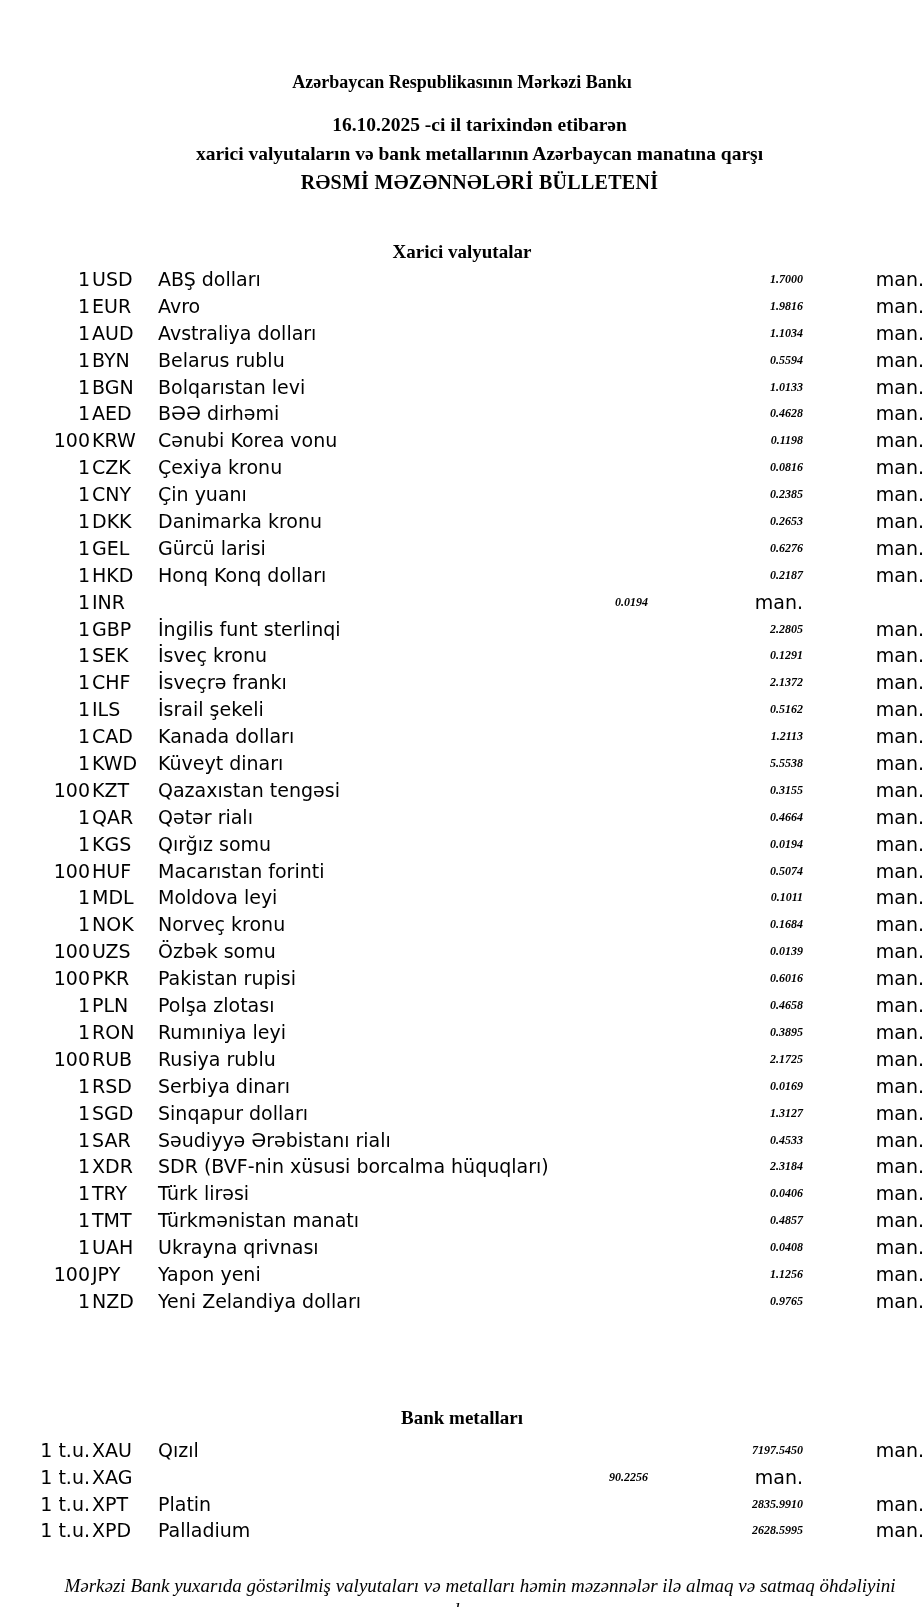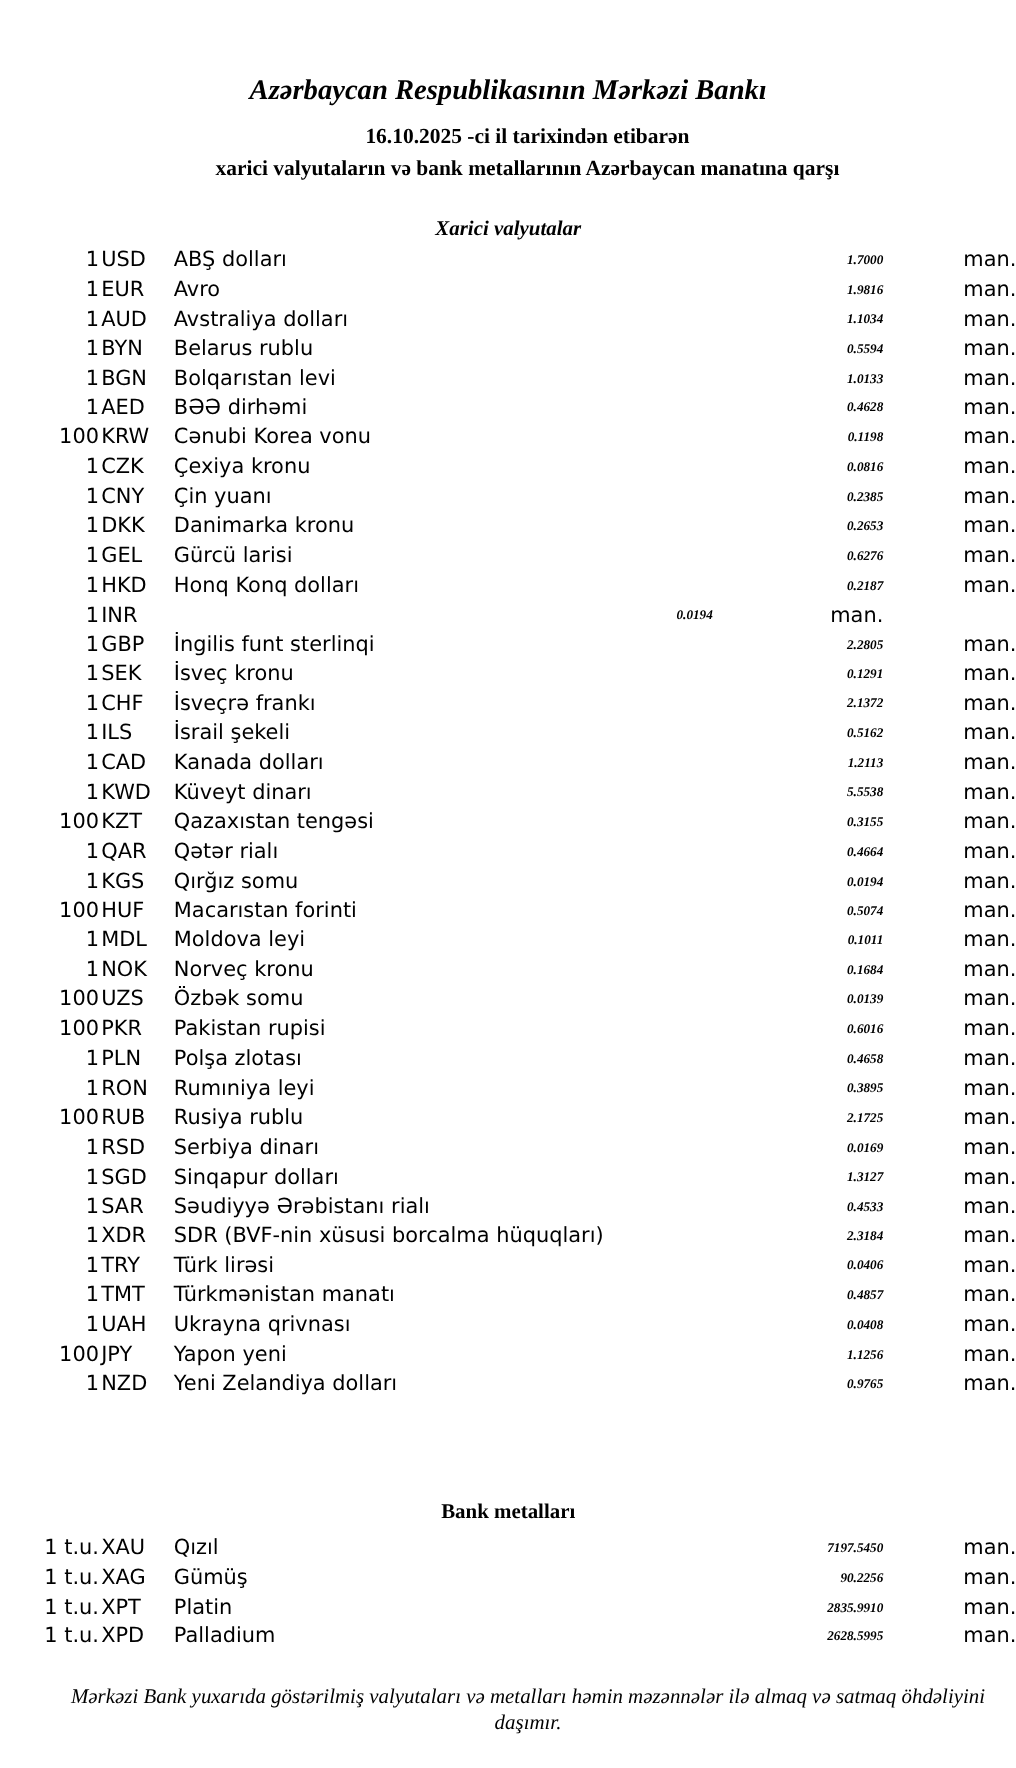--- a/index.html
+++ b/index.html
@@ -17,43 +17,42 @@
     height: 1607px;
     padding-top: 62px;
     background: #ffffff;
   }
 
   
   .hdr { text-align: center; }
   .hdr-title {
     font-family: "Liberation Serif", "DejaVu Serif", serif;
     font-weight: bold;
-    font-size: 26px;
+    font-size: 18px;
     line-height: 40px;
-    font-style: italic;
   }
   .hdr-line {
     font-family: Liberation Serif, serif;
     font-weight: bold;
     font-size: 19.5px;
     line-height: 29px;
     margin-left: 35px;
   }
   .hdr-line.first { margin-top: 8px; }
   .hdr-bulletin { letter-spacing: 0.3px; font-size: 20px; }
 
   
   .section-title {
     font-family: "Liberation Serif", "DejaVu Serif", serif;
     font-weight: bold;
     font-size: 19px;
     line-height: 22px;
     text-align: center;
   }
-  .section-title.currencies { margin-top: 30px; font-style: italic; }
+  .section-title.currencies { margin-top: 44px; }
   .section-title.metals     { margin-top: 92px; }
 
   
   .rate-table { margin-top: 3px; width: 924px; }
   .rate-table.metals { margin-top: 8px; }
   .rate-row {
     display: grid;
     grid-template-columns: 92px 66px 1fr 155px 121px;
     line-height: 26.9px;
     height: 26.9px;
@@ -97,20 +96,21 @@
 </style>
 </head>
 <body>
 
 <div class="page">
 
   <div class="hdr">
     <div class="hdr-title">Azərbaycan Respublikasının Mərkəzi Bankı</div>
     <div class="hdr-line first">16.10.2025 -ci il tarixindən etibarən</div>
     <div class="hdr-line">xarici valyutaların və bank metallarının Azərbaycan manatına qarşı</div>
+    <div class="hdr-line hdr-bulletin">RƏSMİ MƏZƏNNƏLƏRİ BÜLLETENİ</div>
   </div>
 
   <div class="section-title currencies">Xarici valyutalar</div>
 
   <div class="rate-table" id="currency-rows">
       <div class="rate-row">
     <span class="cell-amount">1</span>
     <span class="cell-code">USD</span>
     <span class="cell-name">ABŞ dolları</span>
     <span class="cell-rate">1.7000</span>
@@ -389,21 +389,20 @@
       <div class="rate-row">
     <span class="cell-amount">1 t.u.</span>
     <span class="cell-code">XAU</span>
     <span class="cell-name">Qızıl</span>
     <span class="cell-rate">7197.5450</span>
     <span class="cell-unit">man.</span>
   </div>
       <div class="rate-row">
     <span class="cell-amount">1 t.u.</span>
     <span class="cell-code">XAG</span>
-    <span class="cell-name">Gümüş</span>
     <span class="cell-rate">90.2256</span>
     <span class="cell-unit">man.</span>
   </div>
       <div class="rate-row">
     <span class="cell-amount">1 t.u.</span>
     <span class="cell-code">XPT</span>
     <span class="cell-name">Platin</span>
     <span class="cell-rate">2835.9910</span>
     <span class="cell-unit">man.</span>
   </div>

